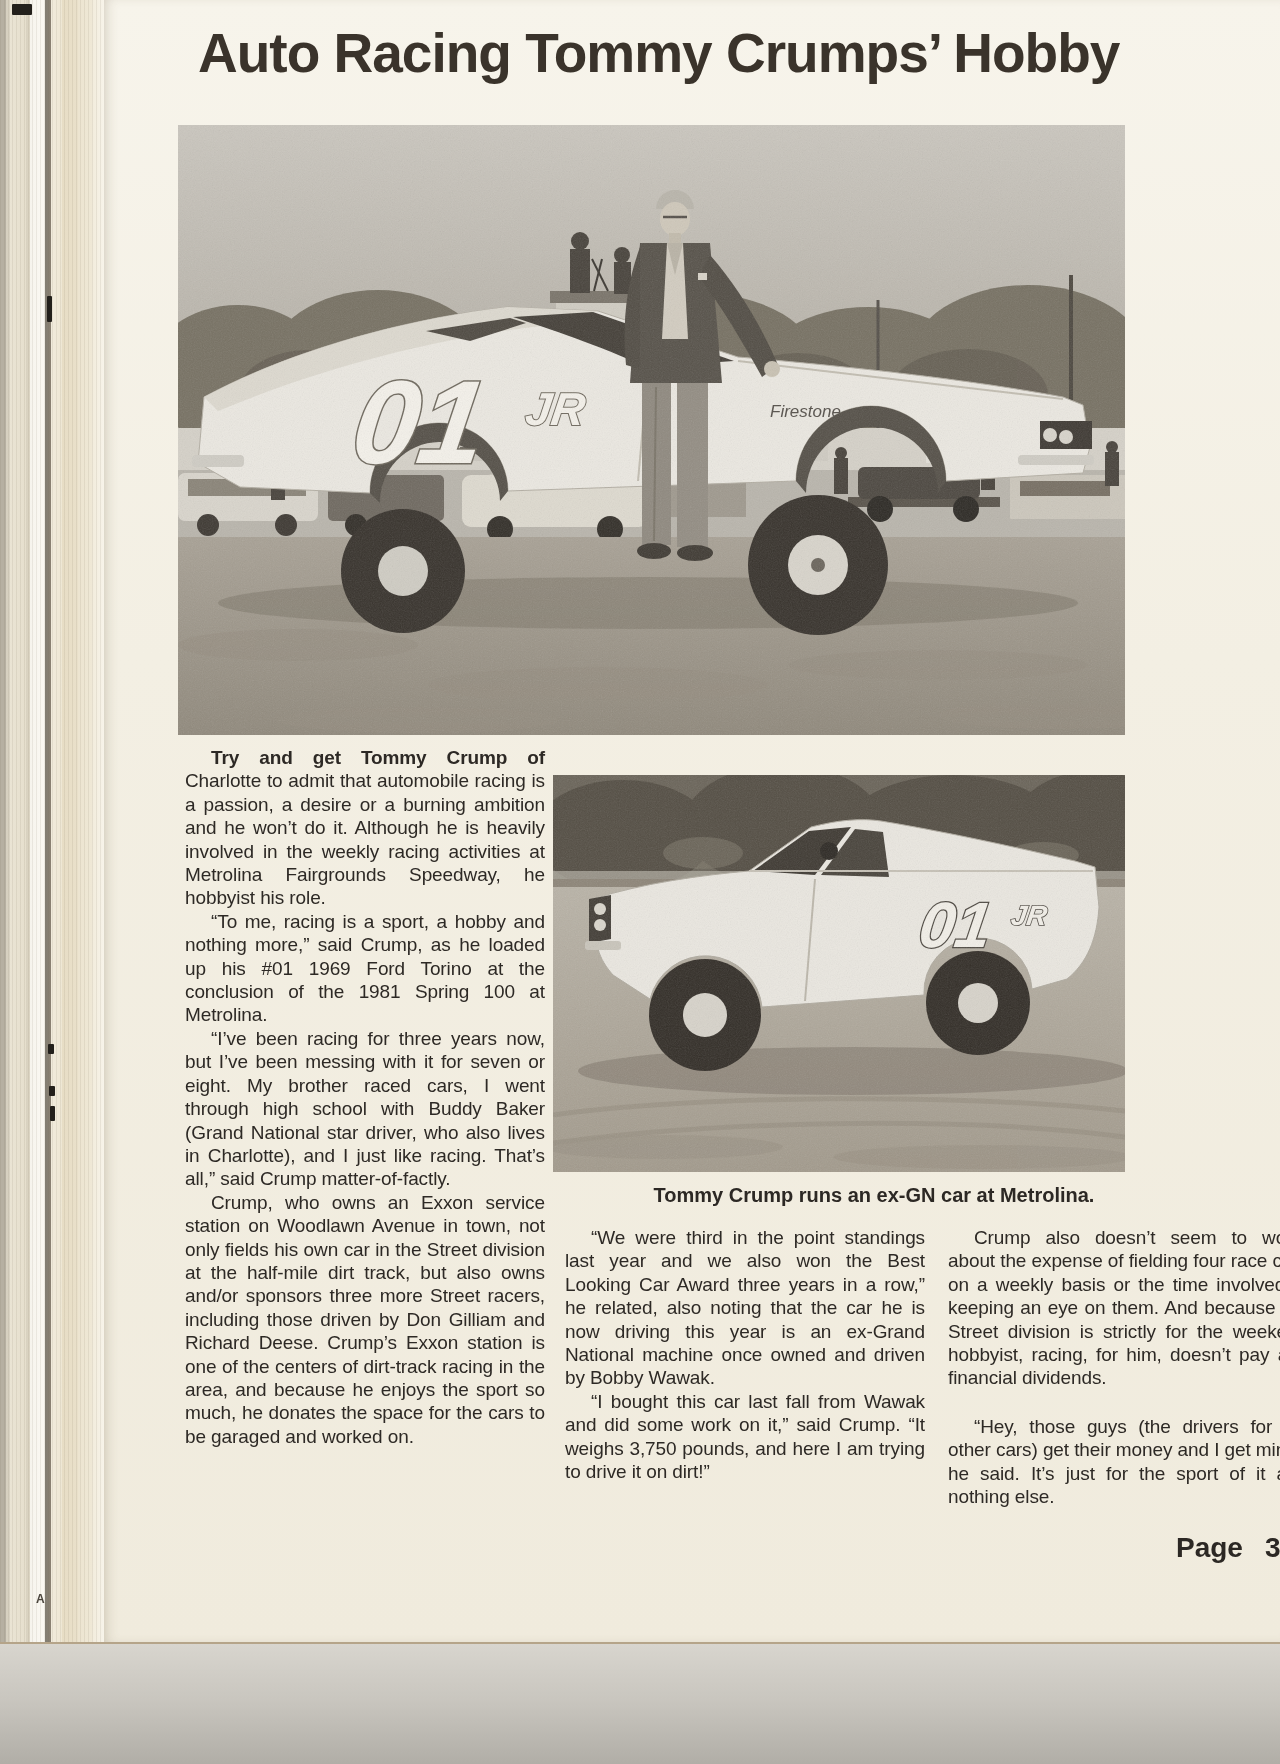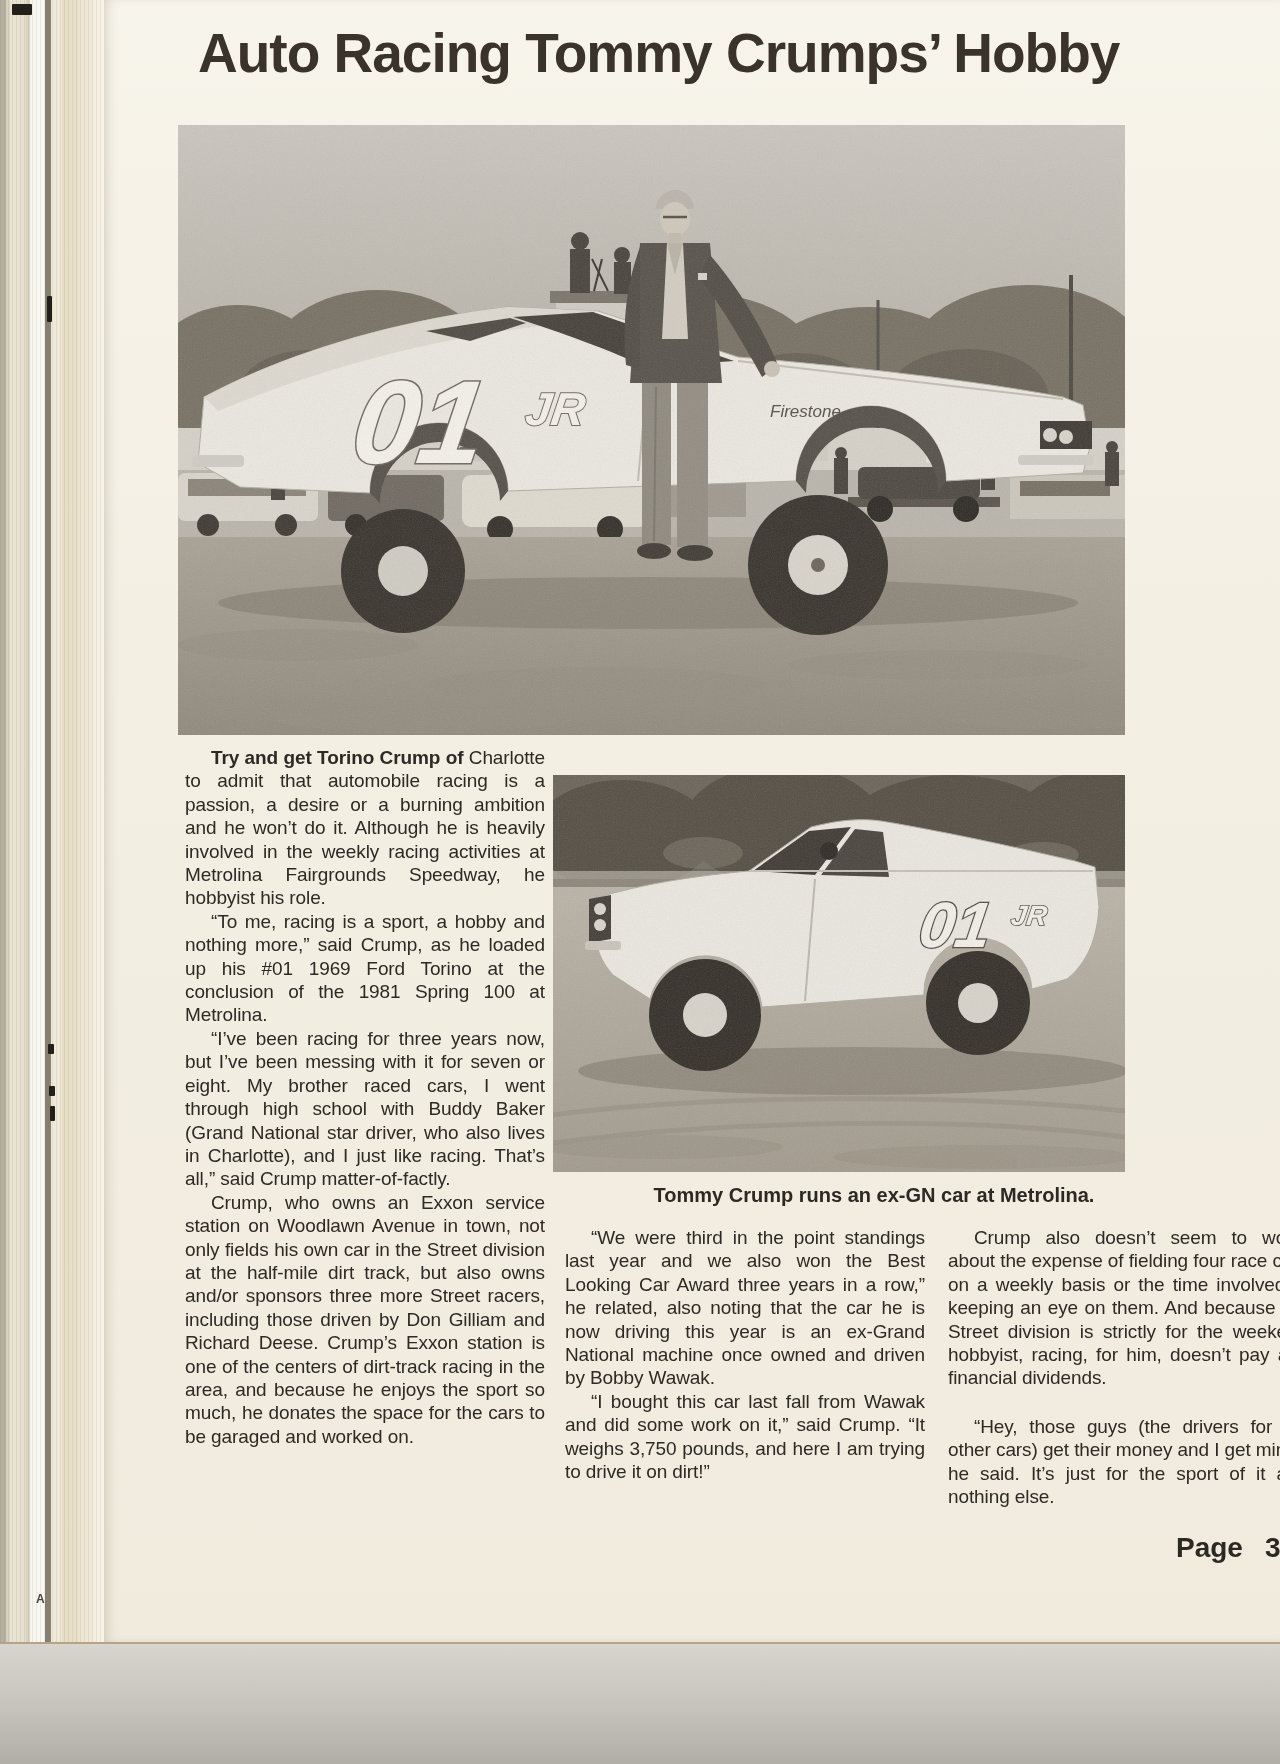--- a/index.html
+++ b/index.html
@@ -204,21 +204,21 @@
       <rect x="464" y="258" width="29" height="162" fill="#8f897f"></rect>
       <rect x="499" y="258" width="31" height="164" fill="#938d83"></rect>
       <line x1="478" y1="262" x2="476" y2="416" stroke="#7b7569" stroke-width="2"></line>
       <ellipse cx="476" cy="426" rx="17" ry="8" fill="#403b34"></ellipse>
       <ellipse cx="517" cy="428" rx="18" ry="8" fill="#403b34"></ellipse>
     </g>
     <rect x="0" y="0" width="947" height="610" filter="url(#grain1)" opacity="0.16"></rect>
   </svg>
 
   <div class="textcol col1">
-    <p><b>Try and get Torino Crump of</b> <span>Charlotte to admit that automobile racing is a passion, a desire or a burning ambition and he won’t do it. Although he is heavily involved in the weekly racing activities at Metrolina Fairgrounds Speedway, he hobbyist his role.</span></p>
+    <p><b>Try and get Tommy Crump of</b> <span>Charlotte to admit that automobile racing is a passion, a desire or a burning ambition and he won’t do it. Although he is heavily involved in the weekly racing activities at Metrolina Fairgrounds Speedway, he hobbyist his role.</span></p>
     <div class="flow"><p>“To me, racing is a sport, a hobby and nothing more,” said Crump, as he loaded up his #01 1969 Ford Torino at the conclusion of the 1981 Spring 100 at Metrolina.</p><p>“I’ve been racing for three years now, but I’ve been messing with it for seven or eight. My brother raced cars, I went through high school with Buddy Baker (Grand National star driver, who also lives in Charlotte), and I just like racing. That’s all,” said Crump matter-of-factly.</p><p>Crump, who owns an Exxon service station on Woodlawn Avenue in town, not only fields his own car in the Street division at the half-mile dirt track, but also owns and/or sponsors three more Street racers, including those driven by Don Gilliam and Richard Deese. Crump’s Exxon station is one of the centers of dirt-track racing in the area, and because he enjoys the sport so much, he donates the space for the cars to be garaged and worked on.</p></div>
   </div>
 
   <svg class="photo photo2" viewBox="0 0 572 397" role="img">
     <defs>
       <linearGradient id="track2" x1="0" y1="0" x2="0" y2="1">
         <stop offset="0" stop-color="#b9b3a7"></stop>
           <stop offset="1" stop-color="#a29a8c"></stop>
       </linearGradient>
       <filter id="grain2" x="0" y="0" width="100%" height="100%">

